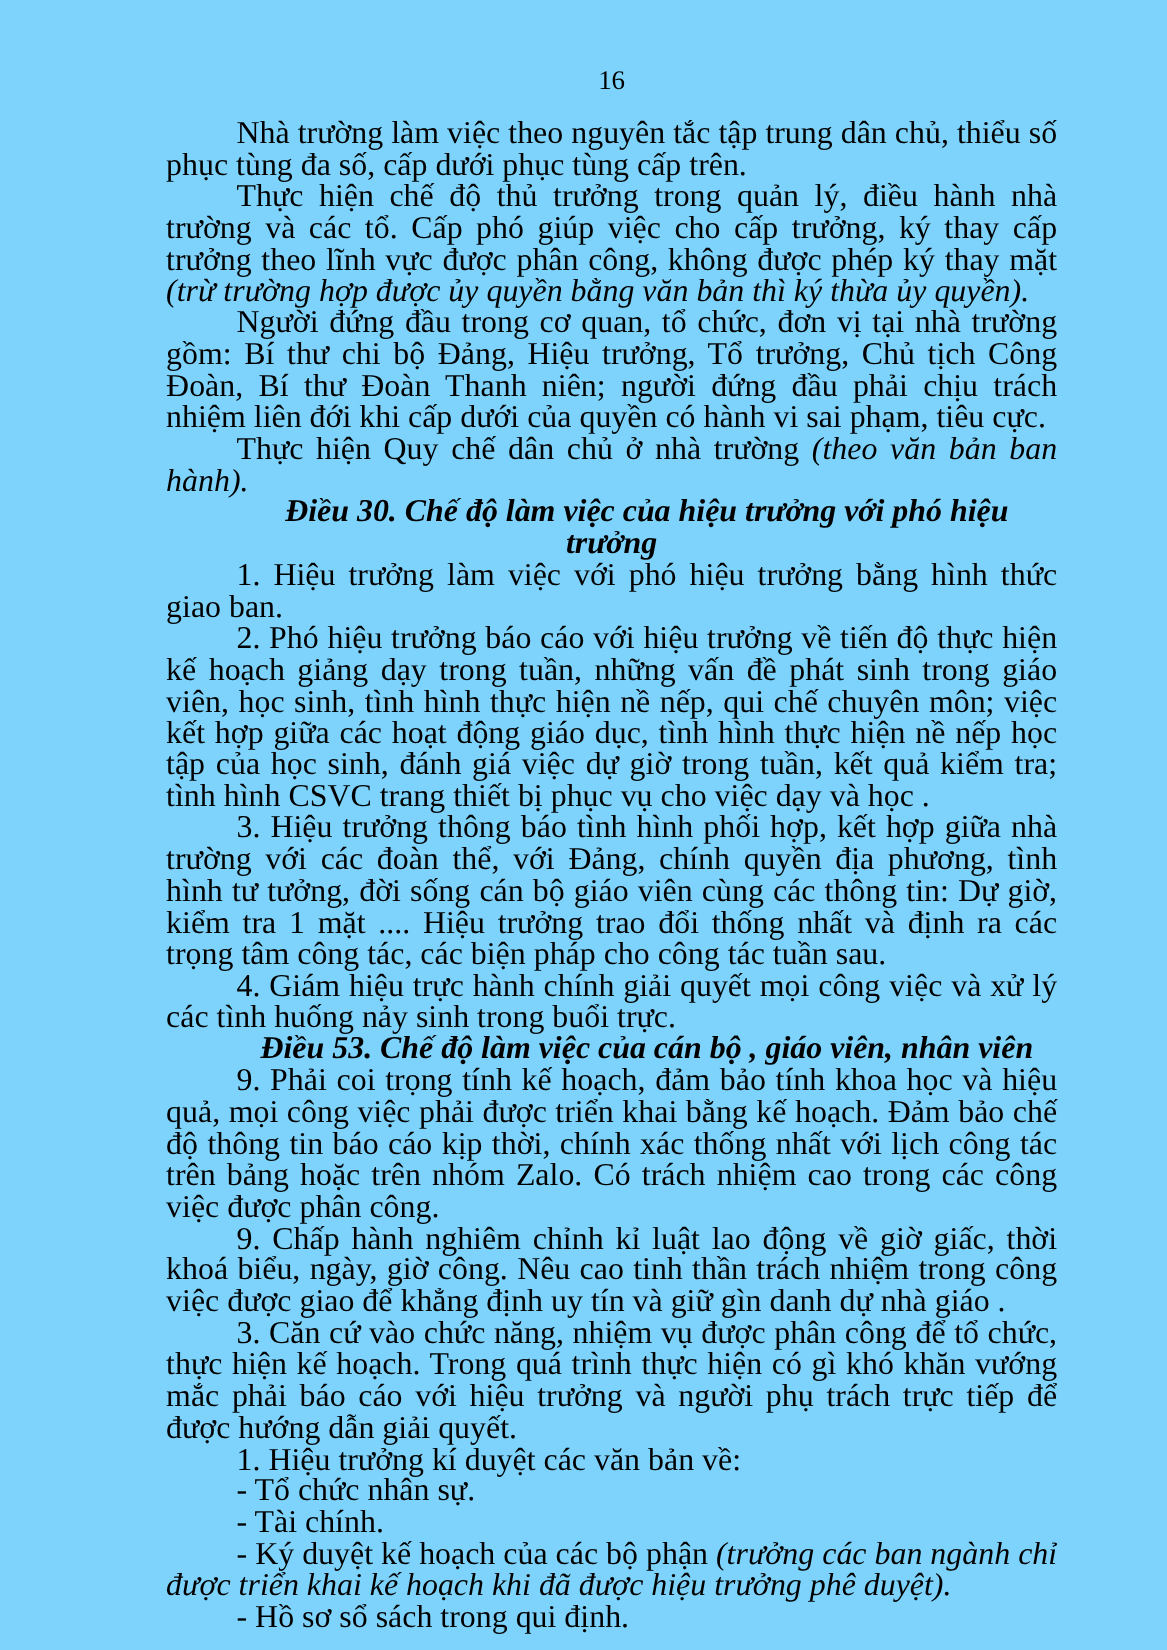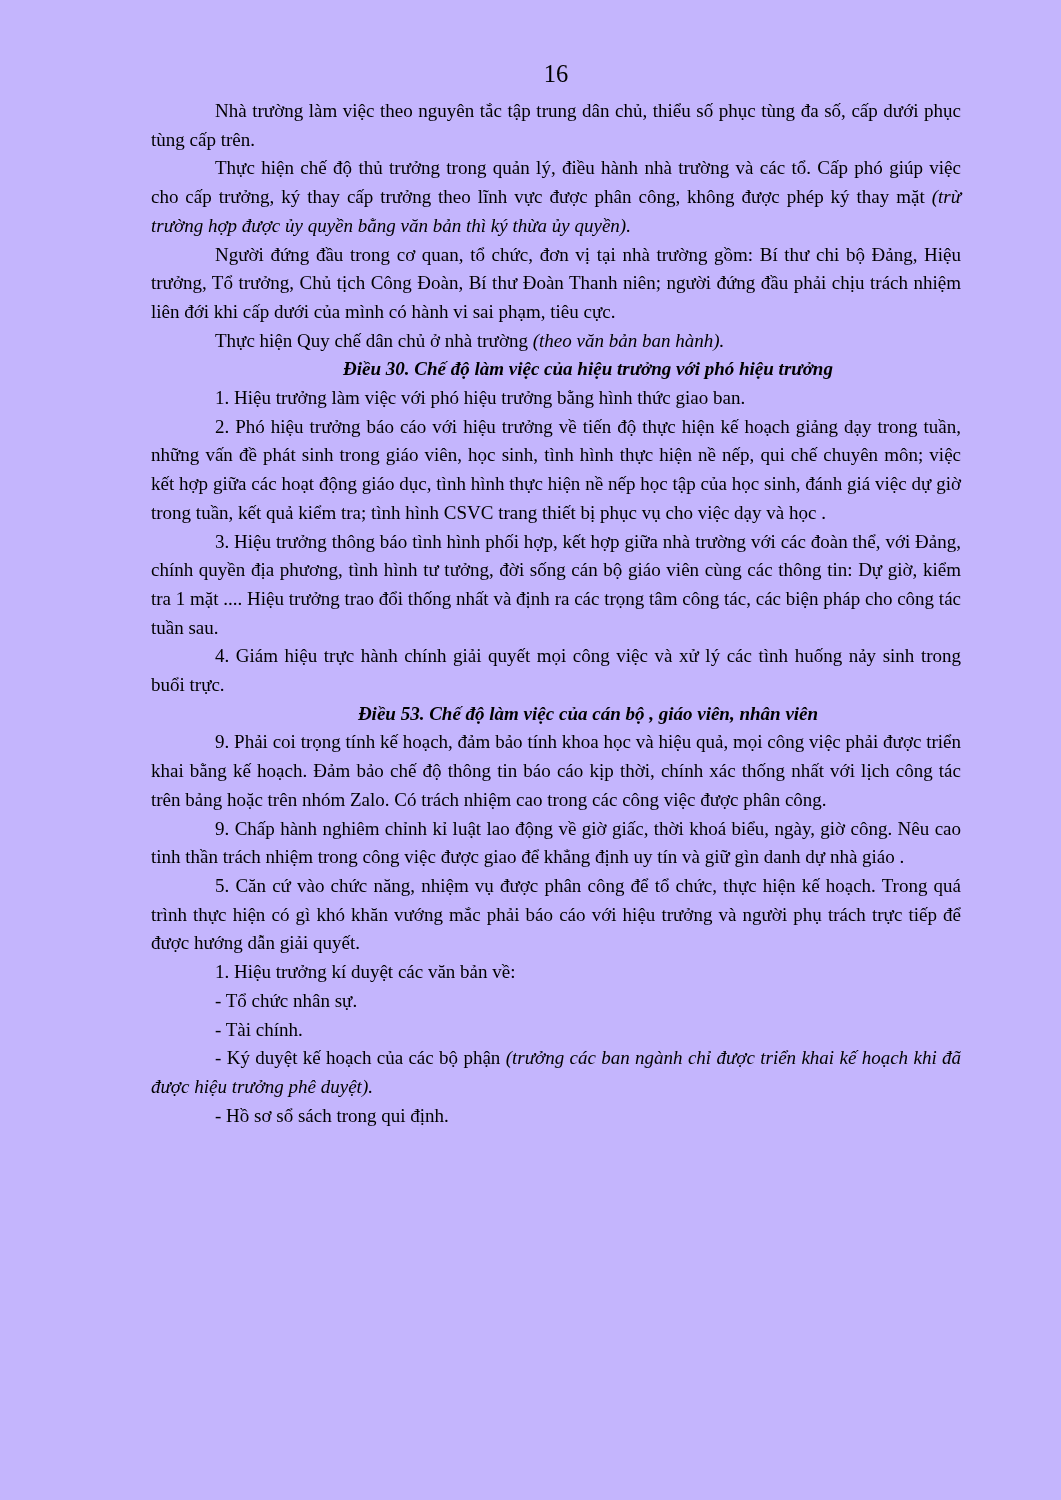--- a/index.html
+++ b/index.html
@@ -6,40 +6,40 @@
   html, body {
     margin: 0;
     padding: 0;
     background: #e8e8e8;
   }
   .page {
     position: relative;
     width: 1061px;
     height: 1500px;
     margin: 0 auto;
-    background: #c4b5fd;
+    background: #7dd3fc;
     color: #000000;
     font-family: "Liberation Serif", "DejaVu Serif", serif;
     overflow: hidden;
   }
   .page-number {
     position: absolute;
     top: 60px;
     left: 151px;
     width: 810px;
     text-align: center;
     font-size: 24.5px;
     line-height: 28px;
   }
   .doc-body {
     position: absolute;
-    top: 97px;
+    top: 107px;
     left: 151px;
     width: 810px;
-    font-size: 19px;
+    font-size: 29px;
     line-height: 28.7px;
   }
   p.para {
     margin: 0;
     text-indent: 64px;
     text-align: justify;
   }
   p.heading {
     margin: 0;
     text-indent: 64px;
@@ -52,30 +52,30 @@
   .run-bi { font-style: italic; font-weight: bold; }
 </style>
 </head>
 <body>
 
 <div class="page">
   <div class="page-number">16</div>
   <div class="doc-body">
       <p class="para"><span class="run-n">Nhà trường làm việc theo nguyên tắc tập trung dân chủ, thiểu số phục tùng đa số, cấp dưới phục tùng cấp trên.</span></p>
       <p class="para"><span class="run-n">Thực hiện chế độ thủ trưởng trong quản lý, điều hành nhà trường và các tổ. Cấp phó giúp việc cho cấp trưởng, ký thay cấp trưởng theo lĩnh vực được phân công, không được phép ký thay mặt </span><span class="run-i">(trừ trường hợp được ủy quyền bằng văn bản thì ký thừa ủy quyền).</span></p>
-      <p class="para"><span class="run-n">Người đứng đầu trong cơ quan, tổ chức, đơn vị tại nhà trường gồm: Bí thư chi bộ Đảng, Hiệu trưởng, Tổ trưởng, Chủ tịch Công Đoàn, Bí thư Đoàn Thanh niên; người đứng đầu phải chịu trách nhiệm liên đới khi cấp dưới của mình có hành vi sai phạm, tiêu cực.</span></p>
+      <p class="para"><span class="run-n">Người đứng đầu trong cơ quan, tổ chức, đơn vị tại nhà trường gồm: Bí thư chi bộ Đảng, Hiệu trưởng, Tổ trưởng, Chủ tịch Công Đoàn, Bí thư Đoàn Thanh niên; người đứng đầu phải chịu trách nhiệm liên đới khi cấp dưới của quyền có hành vi sai phạm, tiêu cực.</span></p>
       <p class="para"><span class="run-n">Thực hiện Quy chế dân chủ ở  nhà trường </span><span class="run-i">(theo văn bản ban hành).</span></p>
       <p class="heading"><span class="run-bi">Điều 30. Chế độ làm việc của hiệu trưởng với phó hiệu trưởng</span></p>
       <p class="para"><span class="run-n">1. Hiệu trưởng làm việc với phó hiệu trưởng bằng hình thức giao ban.</span></p>
       <p class="para"><span class="run-n">2. Phó hiệu trưởng báo cáo với hiệu trưởng về tiến độ thực hiện kế hoạch giảng dạy trong tuần, những vấn đề phát sinh trong giáo viên, học sinh, tình hình thực hiện nề nếp, qui chế chuyên môn; việc kết hợp giữa các hoạt động giáo dục, tình hình thực hiện nề nếp học tập của học sinh, đánh giá việc dự giờ trong tuần, kết quả kiểm tra; tình hình CSVC trang thiết bị phục vụ cho việc dạy và học .</span></p>
       <p class="para"><span class="run-n">3. Hiệu trưởng thông báo tình hình phối hợp, kết hợp giữa nhà trường với các đoàn thể, với Đảng, chính quyền địa phương, tình hình tư tưởng, đời sống cán bộ giáo viên cùng các thông tin: Dự giờ, kiểm tra 1 mặt .... Hiệu trưởng trao đổi thống nhất và định ra các trọng tâm công tác, các biện pháp cho công tác tuần sau.</span></p>
       <p class="para"><span class="run-n">4. Giám hiệu trực hành chính giải quyết mọi công việc và xử lý các tình huống nảy sinh trong buổi trực.</span></p>
       <p class="heading"><span class="run-bi">Điều 53. Chế độ làm việc của cán bộ , giáo viên, nhân viên</span></p>
       <p class="para"><span class="run-n">9. Phải coi trọng tính kế hoạch, đảm bảo tính khoa học và hiệu quả, mọi công việc phải được triển khai bằng kế hoạch. Đảm bảo chế độ thông tin báo cáo kịp thời, chính xác thống nhất với lịch công tác trên bảng hoặc trên nhóm Zalo. Có trách nhiệm cao trong các công việc được phân công.</span></p>
       <p class="para"><span class="run-n">9. Chấp hành nghiêm chỉnh kỉ luật lao động về giờ giấc, thời khoá biểu, ngày, giờ công. Nêu cao tinh thần trách nhiệm trong công việc được giao để khẳng định uy tín và giữ gìn danh dự nhà giáo .</span></p>
-      <p class="para"><span class="run-n">5. Căn cứ vào chức năng, nhiệm vụ được phân công để tổ chức, thực hiện kế hoạch. Trong quá trình thực hiện có gì khó khăn vướng mắc phải báo cáo với hiệu trưởng và người phụ trách trực tiếp để được hướng dẫn giải quyết.</span></p>
+      <p class="para"><span class="run-n">3. Căn cứ vào chức năng, nhiệm vụ được phân công để tổ chức, thực hiện kế hoạch. Trong quá trình thực hiện có gì khó khăn vướng mắc phải báo cáo với hiệu trưởng và người phụ trách trực tiếp để được hướng dẫn giải quyết.</span></p>
       <p class="para"><span class="run-n">1. Hiệu trưởng kí duyệt các văn bản về:</span></p>
       <p class="para"><span class="run-n">- Tổ chức nhân sự.</span></p>
       <p class="para"><span class="run-n">- Tài chính.</span></p>
       <p class="para"><span class="run-n">- Ký duyệt kế hoạch của các bộ phận </span><span class="run-i">(trưởng các ban ngành chỉ được triển khai kế hoạch khi đã được hiệu trưởng phê duyệt).</span></p>
       <p class="para"><span class="run-n">- Hồ sơ sổ sách trong qui định.</span></p>
     </div>
 </div>
 
 </body></html>

